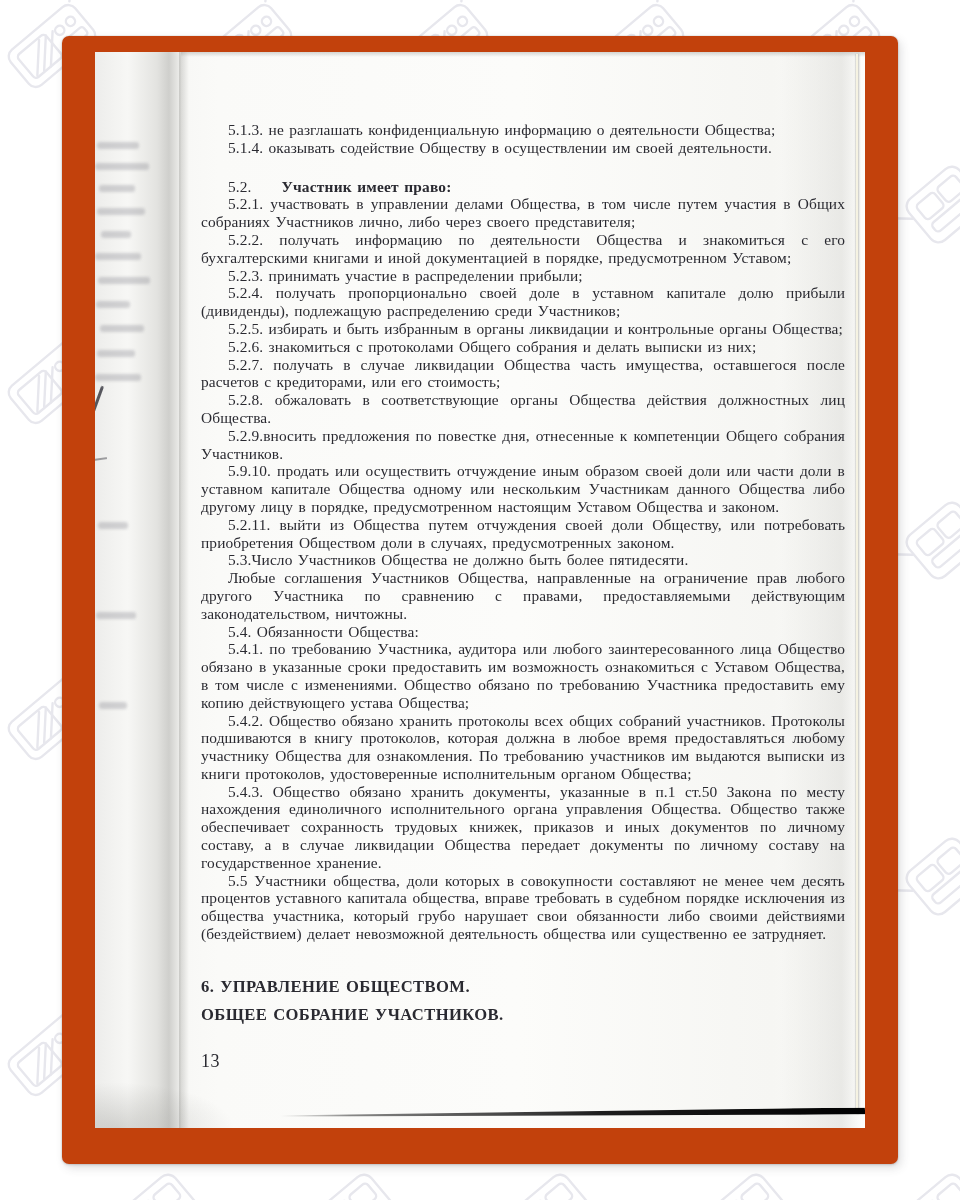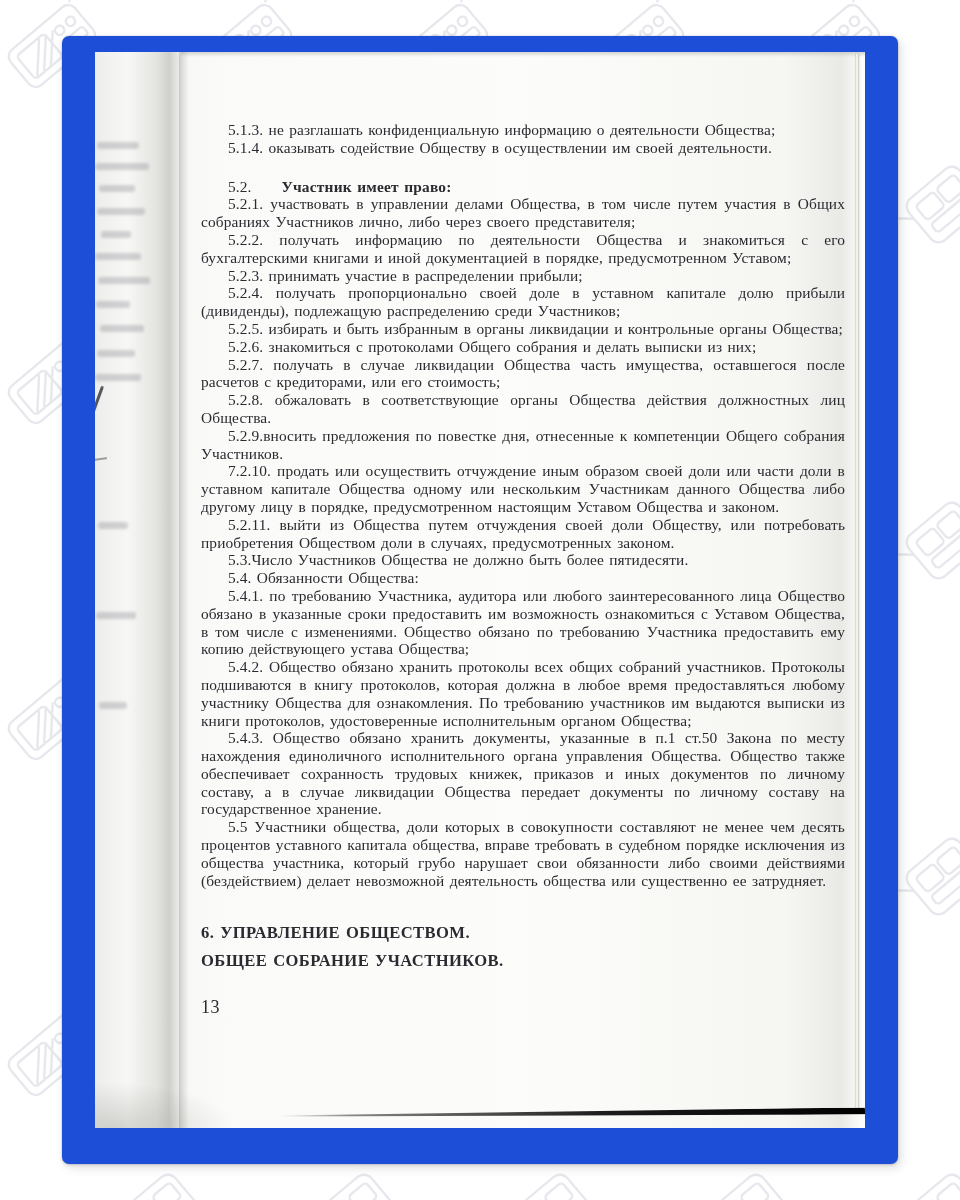--- a/index.html
+++ b/index.html
@@ -8,21 +8,21 @@
     background:#ffffff;
     font-family:"Liberation Serif","DejaVu Serif",serif;
     overflow:hidden;
   }
   .stage{position:relative;width:960px;height:1200px;overflow:hidden;background:#fff;}
   .bg-pattern{position:absolute;left:0;top:0;z-index:0;}
 
   
   .photo-card{
     position:absolute;left:62px;top:36px;width:836px;height:1128px;z-index:1;
-    background:#1d4ed8;border-radius:7px;
+    background:#c2410c;border-radius:7px;
     box-shadow:0 0 0 1px rgba(0,0,0,.04), 3px 4px 10px rgba(60,60,70,.16), 0 1px 3px rgba(60,60,70,.18);
   }
 
   
   .scan{
     position:absolute;left:33px;top:16px;width:770px;height:1076px;overflow:hidden;
     background:linear-gradient(90deg,#f2f2f0 0%,#fafaf8 16%,#fcfcfa 55%,#f6f6f3 88%,#fdfdfb 100%);
   }
   .scan::before{ 
     content:"";position:absolute;left:0;top:0;right:0;height:5px;
@@ -163,23 +163,24 @@
             <p class="para lead"><span class="num">5.2.</span><span class="bold">Участник имеет право:</span></p>
             <p class="para">5.2.1. участвовать в управлении делами Общества, в том числе путем участия в Общих собраниях Участников лично, либо через своего представителя;</p>
             <p class="para">5.2.2. получать информацию по деятельности Общества и знакомиться с его бухгалтерскими книгами и иной документацией в порядке, предусмотренном Уставом;</p>
             <p class="para">5.2.3. принимать участие в распределении прибыли;</p>
             <p class="para">5.2.4. получать пропорционально своей доле в уставном капитале долю прибыли (дивиденды), подлежащую распределению среди Участников;</p>
             <p class="para">5.2.5. избирать и быть избранным в органы ликвидации и контрольные органы Общества;</p>
             <p class="para">5.2.6. знакомиться с протоколами Общего собрания и делать выписки из них;</p>
             <p class="para">5.2.7. получать в случае ликвидации Общества часть имущества, оставшегося после расчетов с кредиторами, или его стоимость;</p>
             <p class="para">5.2.8. обжаловать в соответствующие органы Общества действия должностных лиц Общества.</p>
             <p class="para">5.2.9.вносить предложения по повестке дня, отнесенные к компетенции Общего собрания Участников.</p>
-            <p class="para">7.2.10. продать или осуществить отчуждение иным образом своей доли или части доли в уставном капитале Общества одному или нескольким Участникам данного Общества либо другому лицу в порядке, предусмотренном настоящим Уставом Общества и законом.</p>
+            <p class="para">5.9.10. продать или осуществить отчуждение иным образом своей доли или части доли в уставном капитале Общества одному или нескольким Участникам данного Общества либо другому лицу в порядке, предусмотренном настоящим Уставом Общества и законом.</p>
             <p class="para">5.2.11. выйти из Общества путем отчуждения своей доли Обществу, или потребовать приобретения Обществом доли в случаях, предусмотренных законом.</p>
             <p class="para">5.3.Число Участников Общества не должно быть более пятидесяти.</p>
+            <p class="para">Любые соглашения Участников Общества, направленные на ограничение прав любого другого Участника по сравнению с правами, предоставляемыми действующим законодательством, ничтожны.</p>
             <p class="para">5.4. Обязанности Общества:</p>
             <p class="para">5.4.1. по требованию Участника, аудитора или любого заинтересованного лица Общество обязано в указанные сроки предоставить им возможность ознакомиться с Уставом Общества, в том числе с изменениями. Общество обязано по требованию Участника предоставить ему копию действующего устава Общества;</p>
             <p class="para">5.4.2. Общество обязано хранить протоколы всех общих собраний участников. Протоколы подшиваются в книгу протоколов, которая должна в любое время предоставляться любому участнику Общества для ознакомления. По требованию участников им выдаются выписки из книги протоколов, удостоверенные исполнительным органом Общества;</p>
             <p class="para">5.4.3. Общество обязано хранить документы, указанные в п.1 ст.50 Закона по месту нахождения единоличного исполнительного органа управления Общества. Общество также обеспечивает сохранность трудовых книжек, приказов и иных документов по личному составу, а в случае ликвидации Общества передает документы по личному составу на государственное хранение.</p>
             <p class="para">5.5 Участники общества, доли которых в совокупности составляют не менее чем десять процентов уставного капитала общества, вправе требовать в судебном порядке исключения из общества участника, который грубо нарушает свои обязанности либо своими действиями (бездействием) делает невозможной деятельность общества или существенно ее затрудняет.</p>
           </div>
 
         <div class="heading-block">
           <div class="h-line">6. УПРАВЛЕНИЕ ОБЩЕСТВОМ.</div>
           <div class="h-line">ОБЩЕЕ СОБРАНИЕ УЧАСТНИКОВ.</div>

